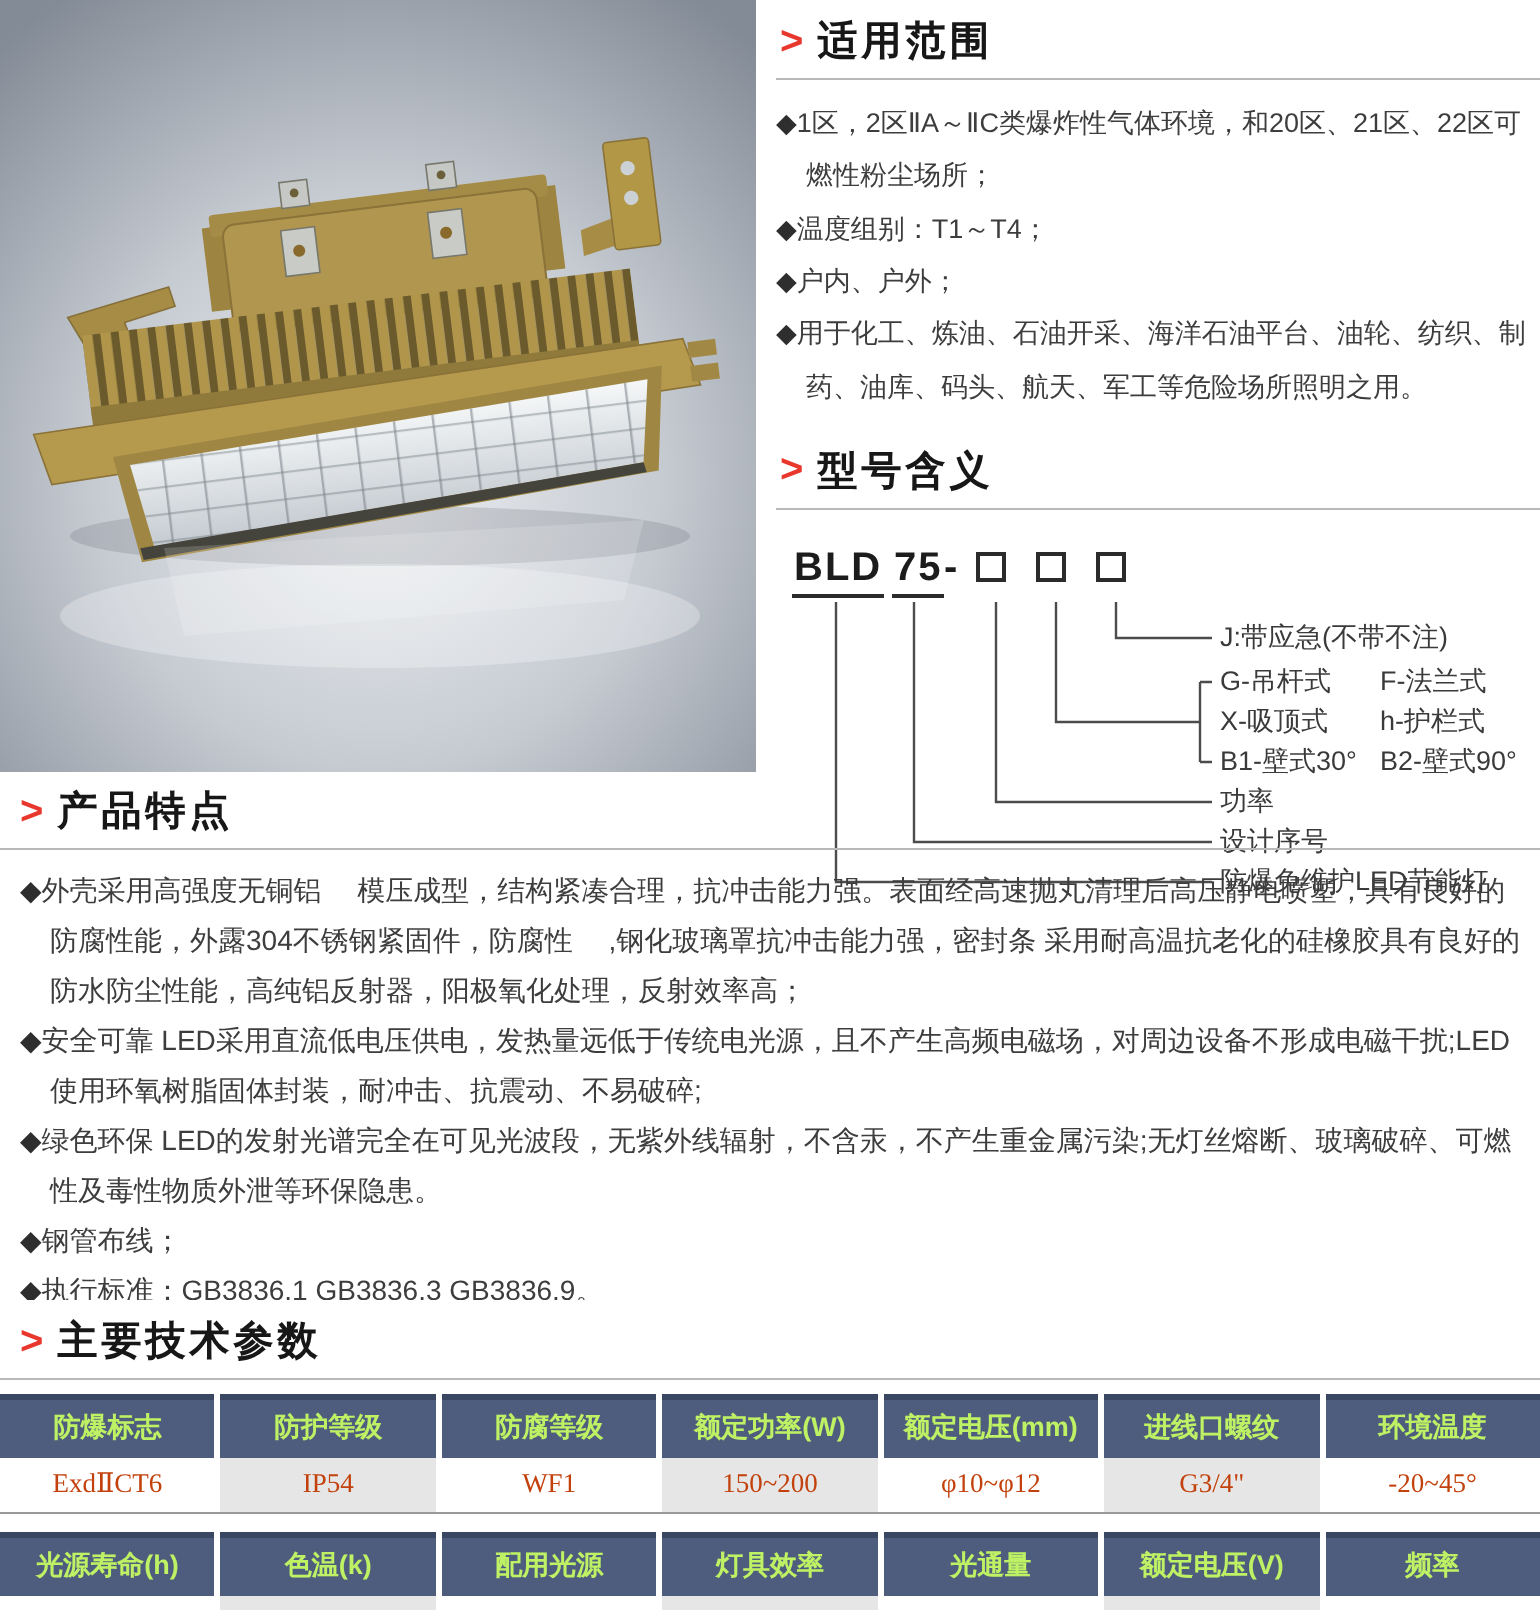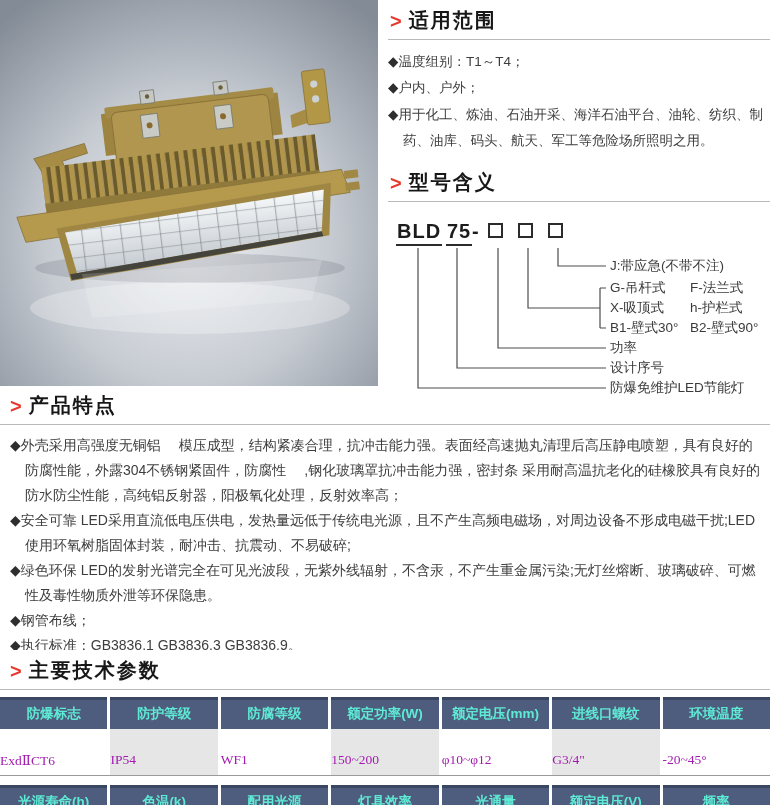--- a/index.html
+++ b/index.html
@@ -43,24 +43,24 @@
   .full-title { margin-left:0; padding-left:10px; }
   .feature-body { padding:8px 4px 0 10px; }
   .feature-line { font-size:14px; line-height:1.79; color:#3d3d3d;
     padding-left:15px; text-indent:-15px; }
 
   
   #params { position:absolute; left:0; top:650px; width:770px; }
   .ptable { display:grid; grid-template-columns:repeat(7,1fr); column-gap:3px;
     border-bottom:1px solid #9a9a9a; margin-top:7px; }
   .ptable.second { margin-top:9px; }
-  .th { background:#4e5d7d; border-top:3px solid #3a4763; color:#5eead4;
+  .th { background:#4e5d7d; border-top:3px solid #3a4763; color:#bef264;
     font-weight:bold; font-size:13.5px; text-align:center; padding:5px 0 6px; }
-  .td { background:#ffffff; font-size:13.5px; color:#a21caf; text-align:left;
-    padding:23px 0 6px; font-family:"Liberation Serif","DejaVu Serif",serif; }
+  .td { background:#ffffff; font-size:13.5px; color:#c2410c; text-align:center;
+    padding:5px 0 6px; font-family:"Liberation Serif","DejaVu Serif",serif; }
   .td.alt { background:#e6e6e6; }
 </style>
 </head>
 <body>
 
 <div id="top">
 
   <svg id="photo" viewBox="0 0 378 386">
     <defs>
       <radialGradient id="bgGrad" cx="50%" cy="62%" r="75%">
@@ -126,20 +126,21 @@
     <polygon points="82,274 322,260 312,300 92,318" fill="rgba(255,255,255,0.17)"></polygon>
   </svg>
 
   <div id="right-col">
 
     <div class="sec-title">
       <span class="gt">&gt;</span>
       <span class="title-text">适用范围</span>
     </div>
     <div class="app-bullets">
+      <p class="bullet-line"><span class="bullet-mark">◆</span><span>1区，2区ⅡA～ⅡC类爆炸性气体环境，和20区、21区、22区可燃性粉尘场所；</span></p>
       <p class="bullet-line"><span class="bullet-mark">◆</span><span>温度组别：T1～T4；</span></p>
       <p class="bullet-line"><span class="bullet-mark">◆</span><span>户内、户外；</span></p>
       <p class="bullet-line"><span class="bullet-mark">◆</span><span>用于化工、炼油、石油开采、海洋石油平台、油轮、纺织、制药、油库、码头、航天、军工等危险场所照明之用。</span></p>
     </div>
 
     <div class="sec-title" style="margin-top:8px;">
       <span class="gt">&gt;</span>
       <span class="title-text">型号含义</span>
     </div>
     <div id="model-diagram">

